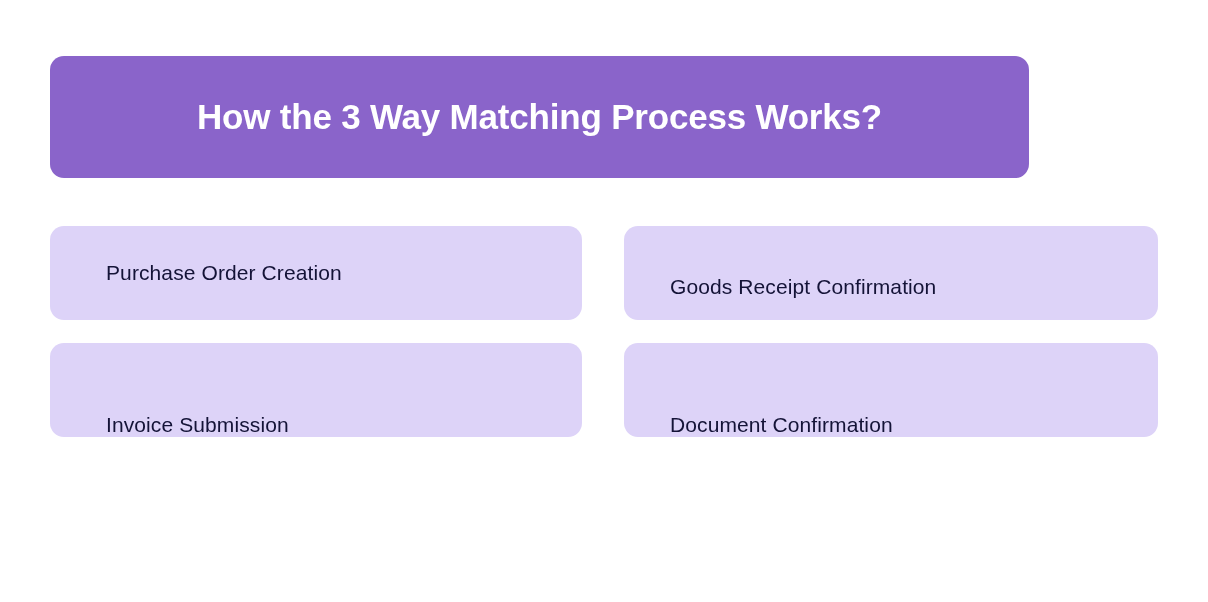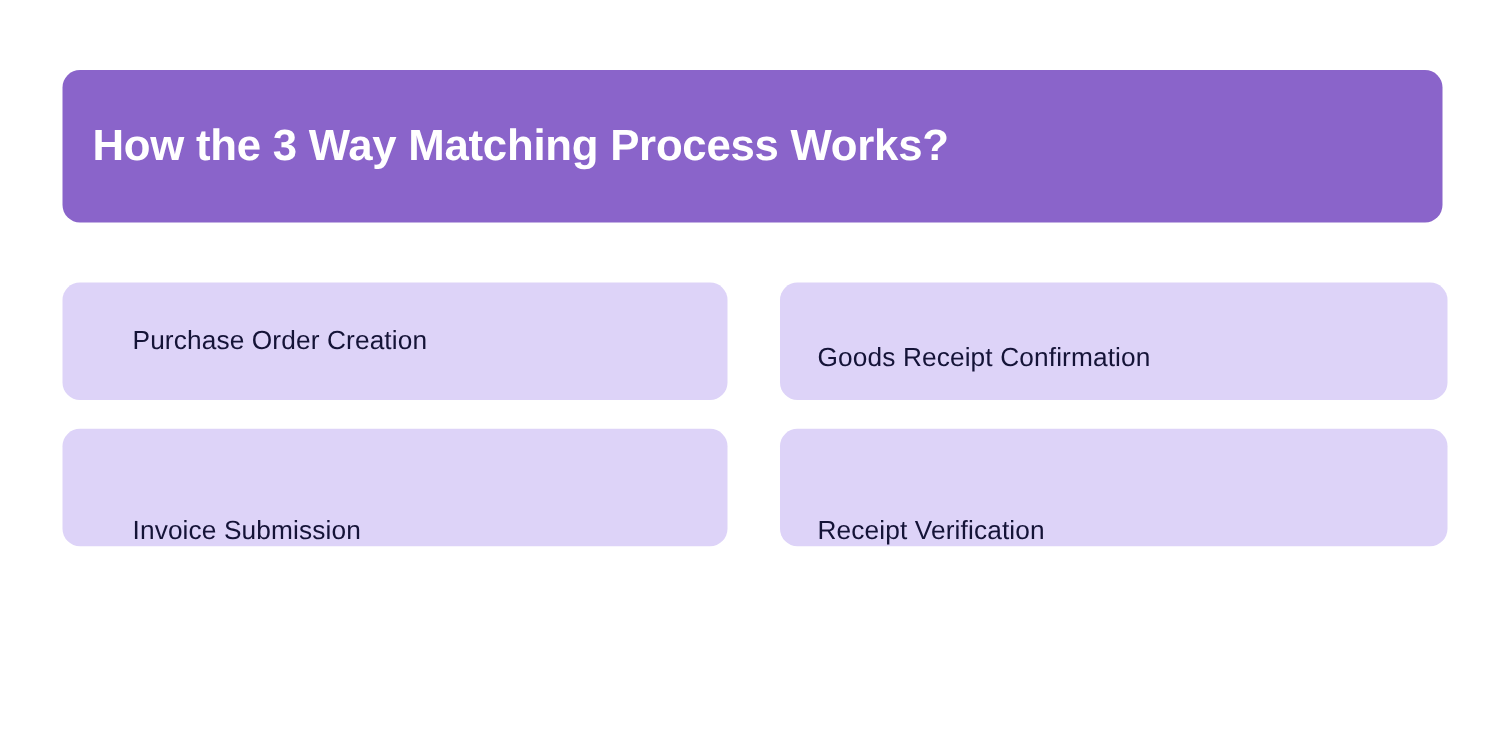--- a/index.html
+++ b/index.html
@@ -19,26 +19,27 @@
     width: 1208px;
     height: 602px;
     background: #ffffff;
   }
 
   
   .banner {
     position: absolute;
     left: 50px;
     top: 56px;
-    width: 1104px;
+    width: 979px;
     height: 122px;
     background: #8a64ca;
     border-radius: 14px;
     display: flex;
     align-items: center;
+    justify-content: center;
     box-sizing: border-box;
     padding: 0 24px;
   }
   .banner-title {
     color: #ffffff;
     font-size: 35px;
     font-weight: 700;
     letter-spacing: -0.2px;
     line-height: 1.1;
     text-align: center;
@@ -72,21 +73,21 @@
 
   .card-label {
     color: #141337;
     font-size: 21px;
     font-weight: 400;
     letter-spacing: 0.1px;
     line-height: 1.2;
     white-space: nowrap;
   }
   .card.col-left  .card-label { padding-left: 56px; }
-  .card.col-right .card-label { padding-left: 30px; margin-top: 27px; }
+  .card.col-right .card-label { padding-left: 46px; margin-top: 27px; }
 </style>
 </head>
 <body>
 
 <div id="infographic">
 
   <div class="banner">
     <div class="banner-title">How the 3 Way Matching Process Works?</div>
   </div>
 
@@ -98,19 +99,19 @@
 
     <div class="card col-right row-1">
       <span class="card-label">Goods Receipt Confirmation</span>
     </div>
 
     <div class="card col-left row-2">
       <span class="card-label">Invoice Submission</span>
     </div>
 
     <div class="card col-right row-2">
-      <span class="card-label">Receipt Verification</span>
+      <span class="card-label">Document Confirmation</span>
     </div>
 
 
   </div>
 
 </div>
 
 </body></html>

